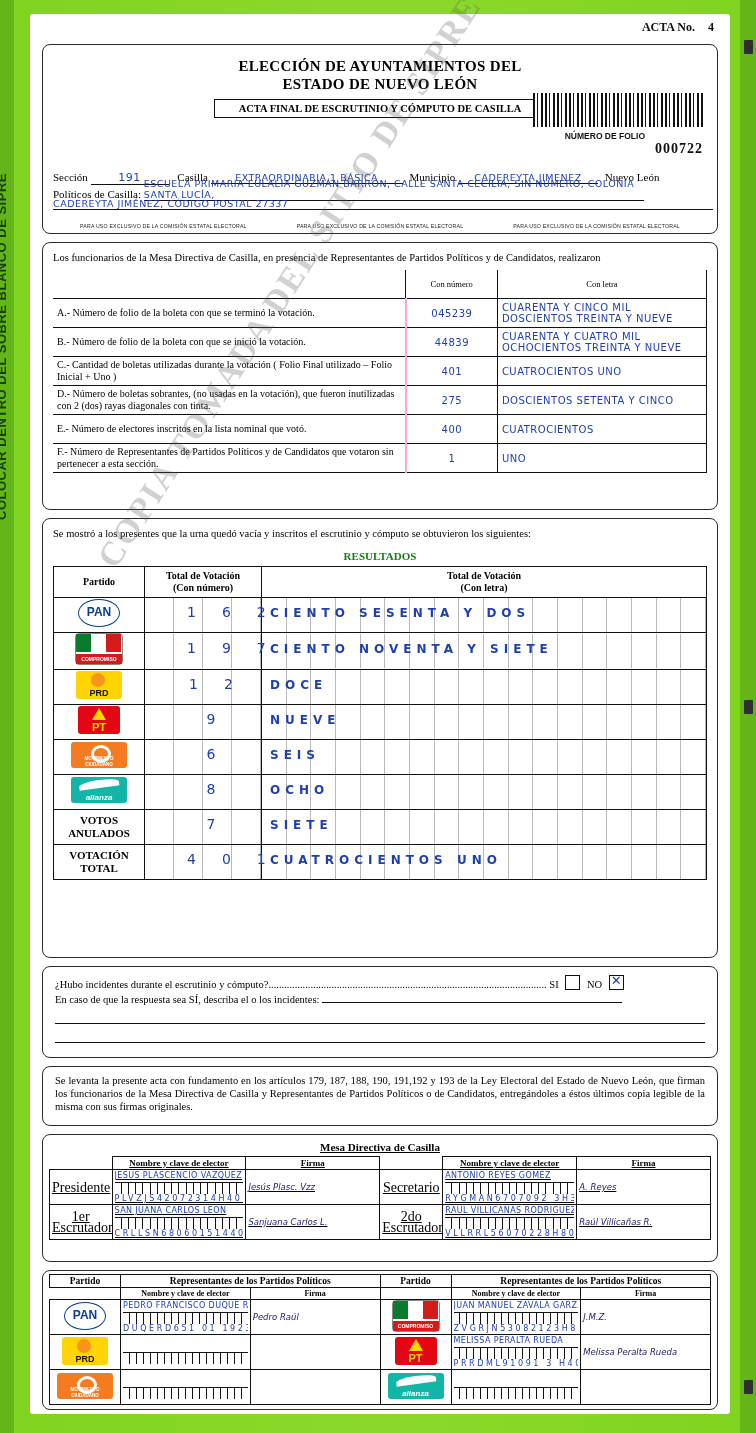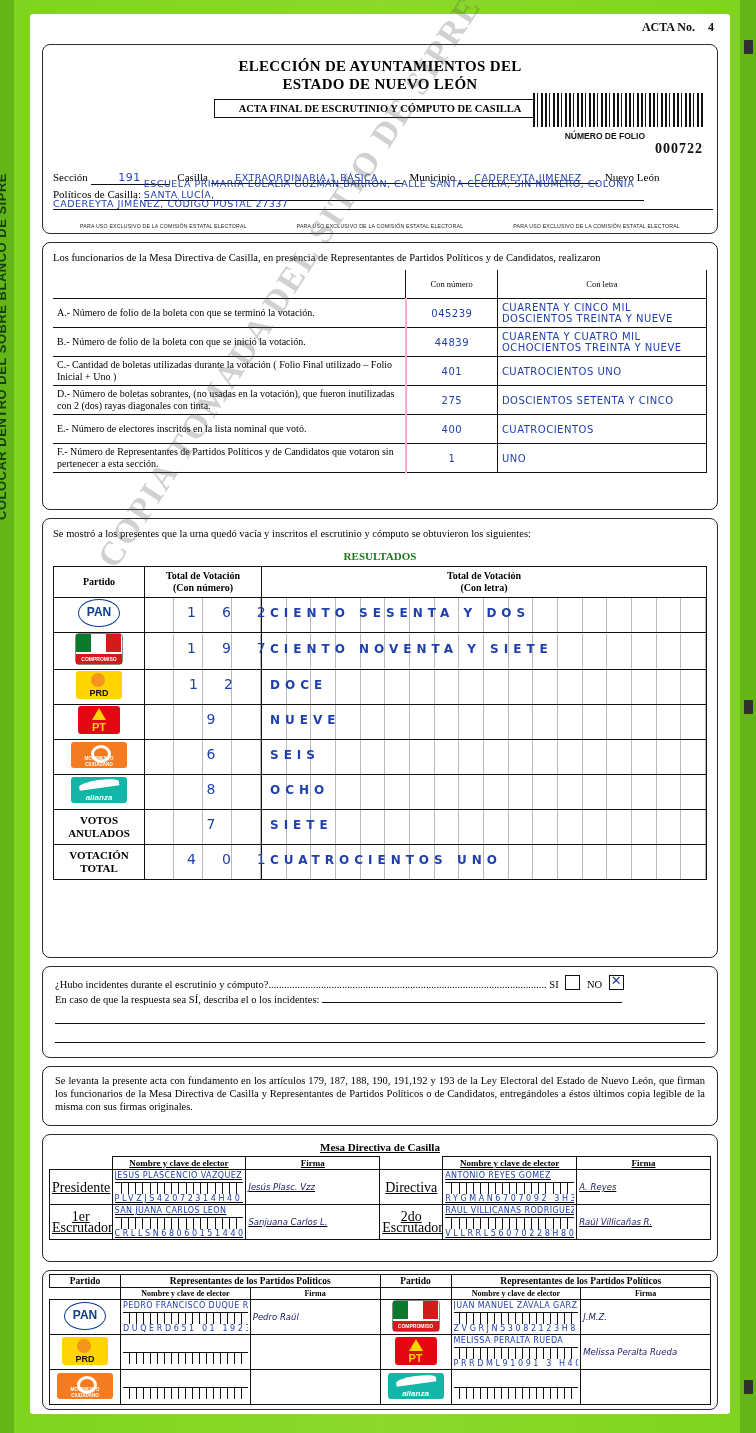--- a/index.html
+++ b/index.html
@@ -706,21 +706,21 @@
                 <i></i>
                 <i></i>
                 <i></i>
                 <i></i>
                 <i></i>
                 <i></i>
               </div>
           <span class="hkey">PLVZJS42072314H400</span>
         </td>
         <td class="firma sig">Jesús Plasc. Vzz</td>
-        <td class="role">Directiva</td>
+        <td class="role">Secretario</td>
         <td>
           <span class="hname">ANTONIO REYES GOMEZ</span>
           <div class="cellgrid">
                 <i></i>
                 <i></i>
                 <i></i>
                 <i></i>
                 <i></i>
                 <i></i>
                 <i></i>

